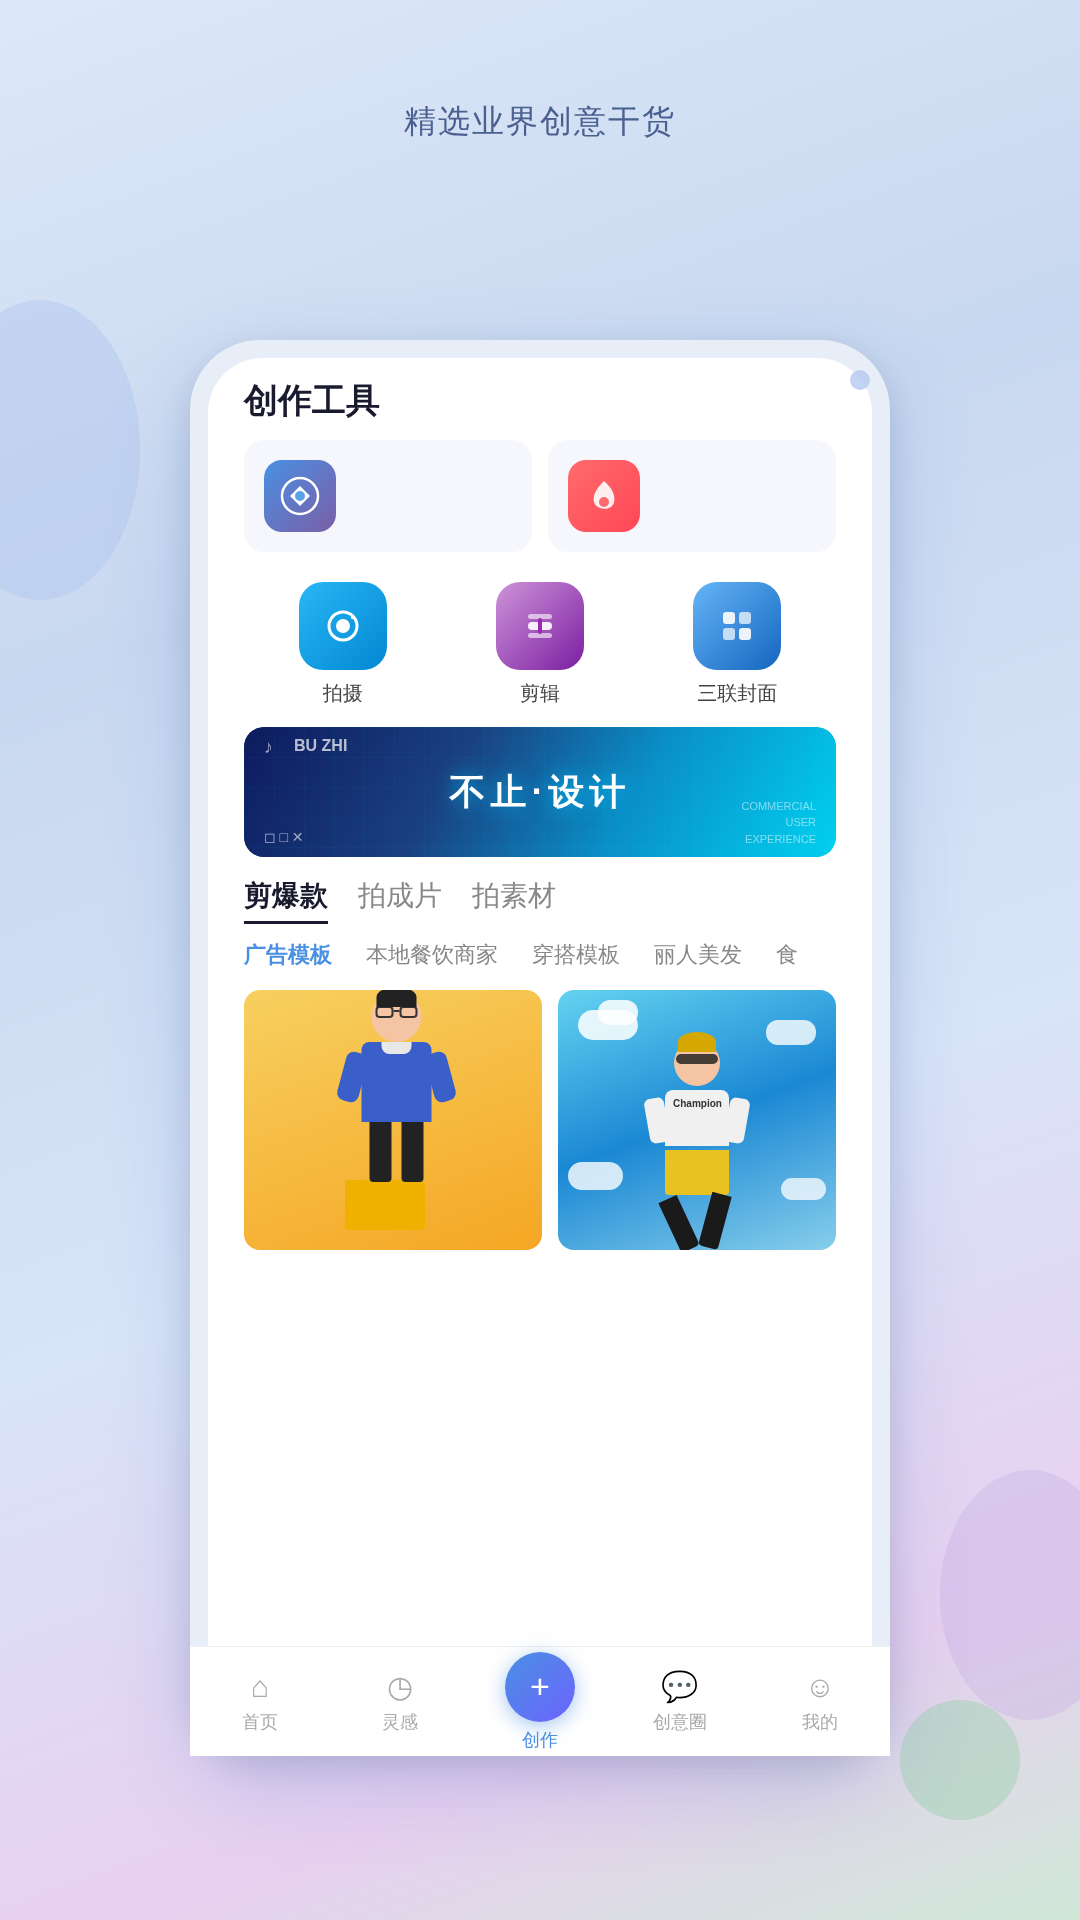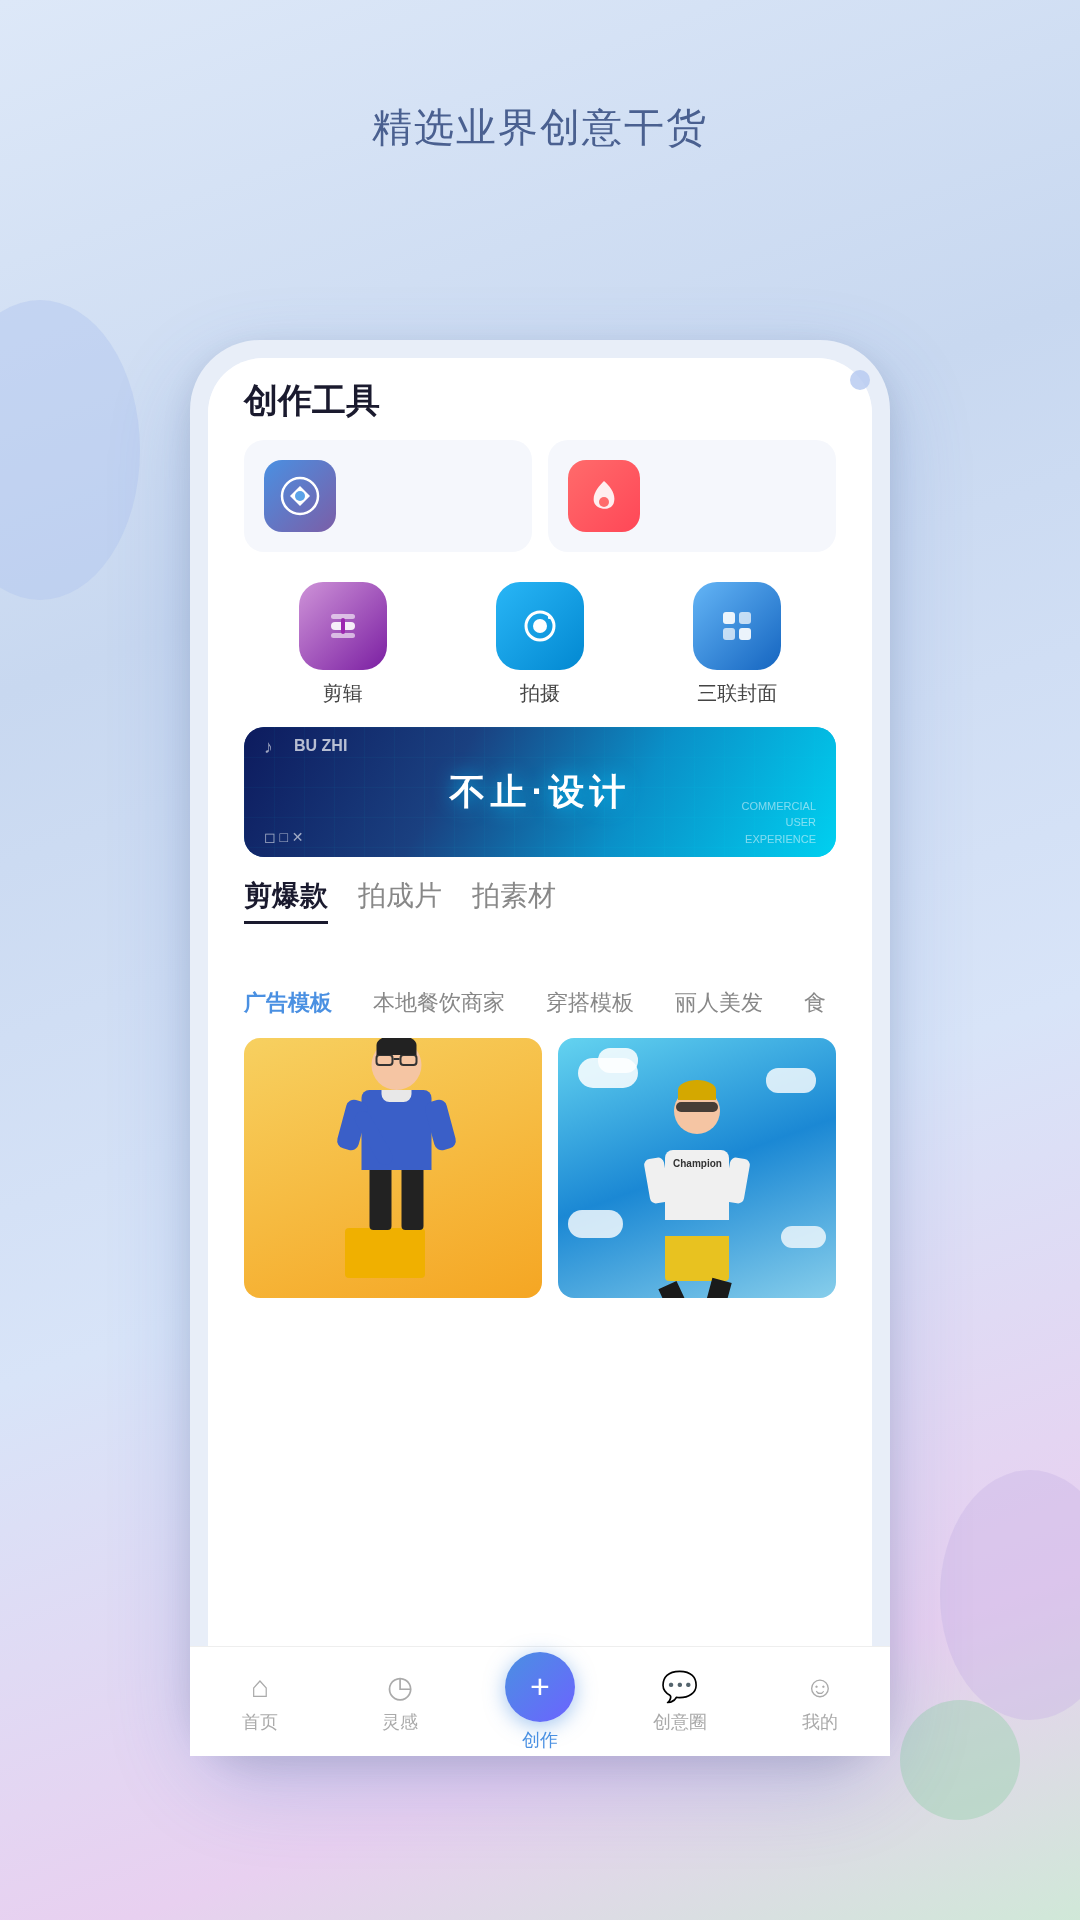--- a/index.html
+++ b/index.html
@@ -49,21 +49,21 @@
       padding-bottom: 30px;
     }
     .hero-title {
       font-size: 72px;
       font-weight: 700;
       color: #1a3a6e;
       letter-spacing: 4px;
       line-height: 1.2;
     }
     .hero-subtitle {
-      font-size: 40px;
+      font-size: 32px;
       color: #4a6090;
       margin-top: 20px;
       letter-spacing: 2px;
     }
 
     
     .phone-wrapper {
       position: absolute;
       top: 340px;
       left: 50%;
@@ -261,24 +261,23 @@
     }
     .main-tab.active {
       font-weight: 700;
       color: #1a1a2e;
       border-bottom: 3px solid #1a1a2e;
     }
 
     
     .sub-tabs {
       display: flex;
-      gap: 11px;
+      gap: 4px;
       padding: 0 36px 16px;
       overflow: hidden;
-      margin-top: 48px;
     }
     .sub-tab {
       font-size: 22px;
       color: #888;
       margin-right: 30px;
       padding-bottom: 4px;
       white-space: nowrap;
       cursor: pointer;
     }
     .sub-tab.active {
@@ -407,40 +406,40 @@
                 <path d="M20 5 C15 10, 8 18, 10 26 C12 34, 28 36, 30 26 C32 18, 26 10, 20 5Z" fill="white" opacity="0.9"></path>
                 <circle cx="20" cy="26" r="5" fill="#ff6b6b"></circle>
               </svg>
             </div>
           </div>
         </div>
 
         <div class="icon-grid">
 
           <div class="icon-item">
+            <div class="icon-circle" style="background: linear-gradient(135deg, #29b6f6, #0288d1);">
+              <svg width="44" height="44" viewBox="0 0 44 44" fill="none">
+                <circle cx="22" cy="22" r="14" stroke="white" stroke-width="3" fill="none"></circle>
+                <circle cx="22" cy="22" r="7" fill="white"></circle>
+                <rect x="30" y="12" width="4" height="3" rx="1" fill="white"></rect>
+              </svg>
+            </div>
+            <span class="icon-label">拍摄</span>
+          </div>
+
+          <div class="icon-item">
             <div class="icon-circle" style="background: linear-gradient(135deg, #ce93d8, #7b1fa2);">
               <svg width="44" height="44" viewBox="0 0 44 44" fill="none">
                 <rect x="10" y="18" width="24" height="8" rx="4" fill="white" opacity="0.9"></rect>
                 <rect x="10" y="10" width="24" height="5" rx="2.5" fill="white" opacity="0.6"></rect>
                 <rect x="10" y="29" width="24" height="5" rx="2.5" fill="white" opacity="0.6"></rect>
                 <rect x="20" y="14" width="4" height="16" rx="2" fill="#9c27b0"></rect>
               </svg>
             </div>
             <span class="icon-label">剪辑</span>
-          </div>
-
-          <div class="icon-item">
-            <div class="icon-circle" style="background: linear-gradient(135deg, #29b6f6, #0288d1);">
-              <svg width="44" height="44" viewBox="0 0 44 44" fill="none">
-                <circle cx="22" cy="22" r="14" stroke="white" stroke-width="3" fill="none"></circle>
-                <circle cx="22" cy="22" r="7" fill="white"></circle>
-                <rect x="30" y="12" width="4" height="3" rx="1" fill="white"></rect>
-              </svg>
-            </div>
-            <span class="icon-label">拍摄</span>
           </div>
 
 
           <div class="icon-item">
             <div class="icon-circle" style="background: linear-gradient(135deg, #64b5f6, #1565c0);">
               <svg width="44" height="44" viewBox="0 0 44 44" fill="none">
                 <rect x="8" y="8" width="12" height="12" rx="3" fill="white" opacity="0.9"></rect>
                 <rect x="24" y="8" width="12" height="12" rx="3" fill="white" opacity="0.7"></rect>
                 <rect x="8" y="24" width="12" height="12" rx="3" fill="white" opacity="0.7"></rect>
                 <rect x="24" y="24" width="12" height="12" rx="3" fill="white" opacity="0.9"></rect>
@@ -533,21 +532,21 @@
             <div style="position:absolute; bottom:50px; right:10px; width:45px; height:22px; background:rgba(255,255,255,0.75); border-radius:11px;"></div>
 
             <div style="position:absolute; top:50px; left:50%; transform:translateX(-50%); text-align:center;">
 
               <div style="width:46px; height:46px; background:#f5c5a3; border-radius:50%; margin:0 auto; position:relative;">
                 <div style="position:absolute; top:-8px; left:4px; right:4px; height:20px; background:#d4a800; border-radius:50% 50% 0 0;"></div>
 
                 <div style="position:absolute; top:14px; left:2px; right:2px; height:10px; background:#1a1a1a; border-radius:5px; opacity:0.8;"></div>
               </div>
 
-              <div style="width:64px; height:70px; background:#f0f0f0; border-radius:8px 8px 0 0; margin:16px auto; position:relative;">
+              <div style="width:64px; height:56px; background:#f0f0f0; border-radius:8px 8px 0 0; margin:4px auto; position:relative;">
                 <div style="position:absolute; top:8px; left:8px; right:8px; text-align:center;">
                   <div style="font-size:10px; font-weight:900; color:#333; line-height:1.2;">Champion</div>
                 </div>
                 <div style="position:absolute; top:8px; left:-18px; width:20px; height:45px; background:#f0f0f0; border-radius:6px; transform:rotate(-10deg);"></div>
                 <div style="position:absolute; top:8px; right:-18px; width:20px; height:45px; background:#f0f0f0; border-radius:6px; transform:rotate(10deg);"></div>
               </div>
 
               <div style="width:64px; height:45px; background:#e8c220; border-radius:0 0 4px 4px; margin:0 auto;"></div>
 
               <div style="display:flex; gap:16px; justify-content:center; transform:rotate(-5deg);">

